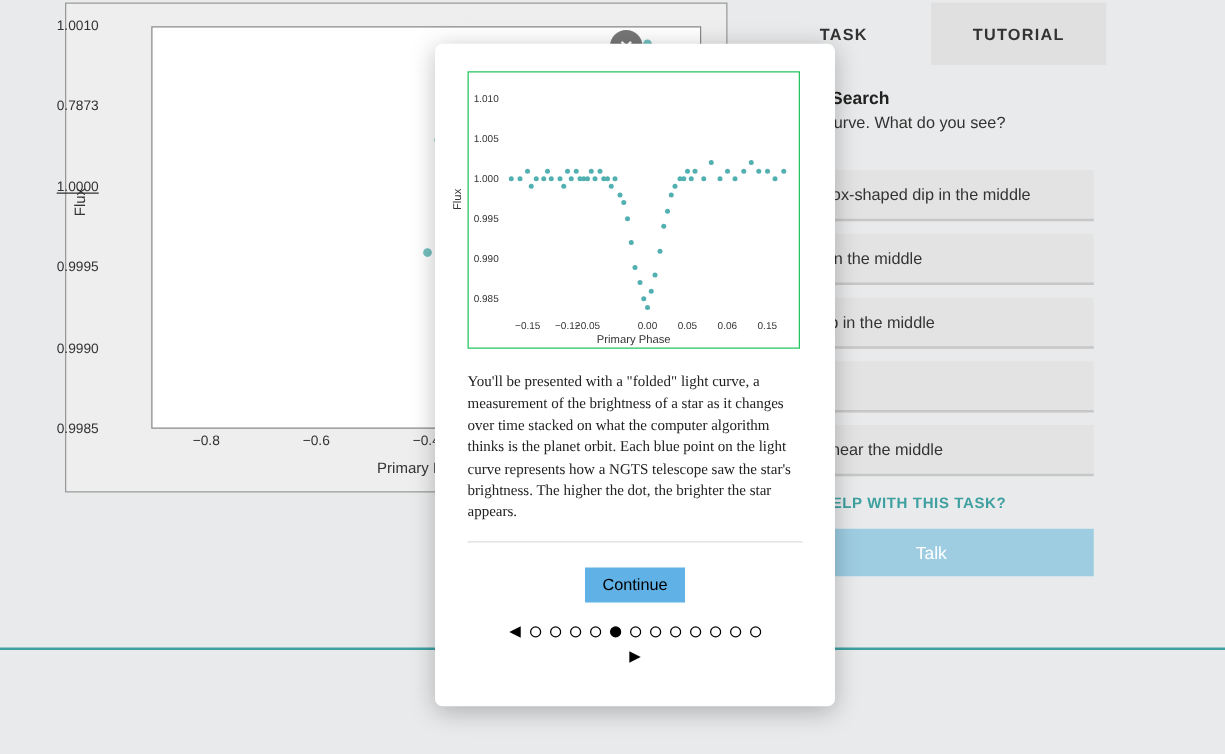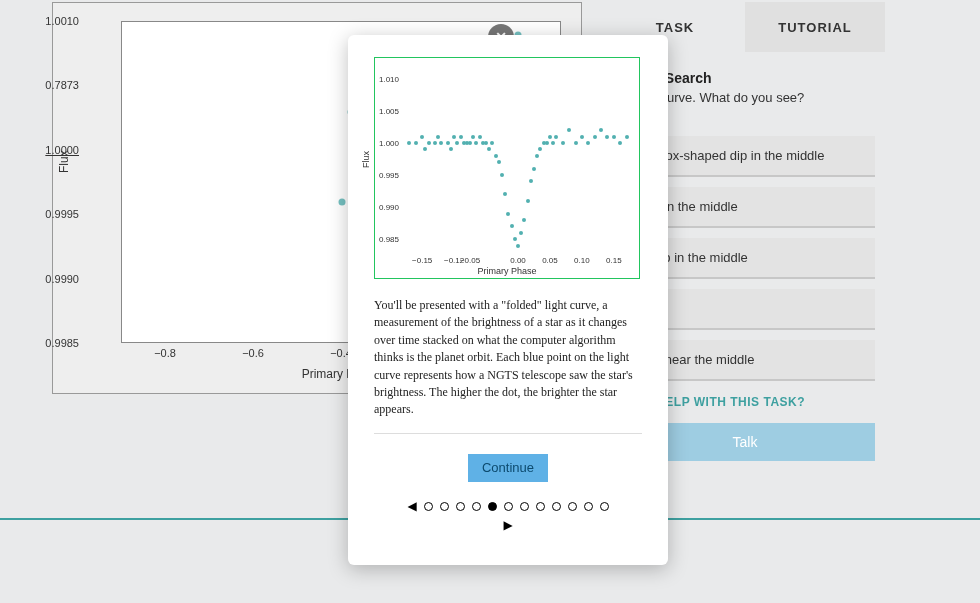--- a/index.html
+++ b/index.html
@@ -121,21 +121,21 @@
   .mc-xlabel { position:absolute; left:0; bottom:2px; width:100%; text-align:center; font:9px sans-serif; color:#333; }
   .mc-point { position:absolute; width:4px; height:4px; border-radius:50%; background:#52b0b0; transform:translate(-50%,-50%); }
 
   .modal-text {
     font:12px Georgia, serif; color:#222; line-height:1.45;
     margin-top:18px; padding-bottom:14px;
     border-bottom:1px solid #ddd;
   }
   .continue-btn {
     display:block; margin:20px auto 14px auto; width:80px; height:28px;
-    background:#5fb1e6; color:#0c4a6e; border:none; cursor:pointer;
+    background:#5fb1e6; color:#000000; border:none; cursor:pointer;
     font:13px 'Helvetica Neue', Arial, sans-serif;
   }
   .pager { text-align:center; }
   .pager-row { display:inline-flex; align-items:center; gap:7px; }
   .pager-arrow { font-size:12px; color:#000; cursor:pointer; user-select:none; }
   .pager-dot {
     width:9px; height:9px; border-radius:50%;
     border:1.6px solid #000; background:transparent; cursor:pointer;
   }
   .pager-dot.filled { background:#000; }
@@ -318,21 +318,21 @@
         <div class="mc-point" style="left: 210.833px; top: 70.5517px;"></div>
         <div class="mc-point" style="left: 217.222px; top: 76.9655px;"></div>
         <div class="mc-point" style="left: 223.611px; top: 70.5517px;"></div>
       </div>
     <div class="mc-x-ticks" id="mc-xticks">
         <div style="left: 19.1667px;">−0.15</div>
         <div style="left: 51.1111px;">−0.12</div>
         <div style="left: 67px;">−0.05</div>
         <div style="left: 115px;">0.00</div>
         <div style="left: 146.944px;">0.05</div>
-        <div style="left: 178.889px;">0.10</div>
+        <div style="left: 178.889px;">0.06</div>
         <div style="left: 210.833px;">0.15</div>
       </div>
     <div class="mc-xlabel">Primary Phase</div>
   </div>
   <div class="modal-text">You'll be presented with a "folded" light curve, a measurement of the brightness of a star as it changes over time stacked on what the computer algorithm thinks is the planet orbit. Each blue point on the light curve represents how a NGTS telescope saw the star's brightness. The higher the dot, the brighter the star appears.</div>
   <button class="continue-btn">Continue</button>
   <div class="pager">
     <div class="pager-row" id="pager-row">
       <span class="pager-arrow">◀</span>
     <span class="pager-dot"></span>

